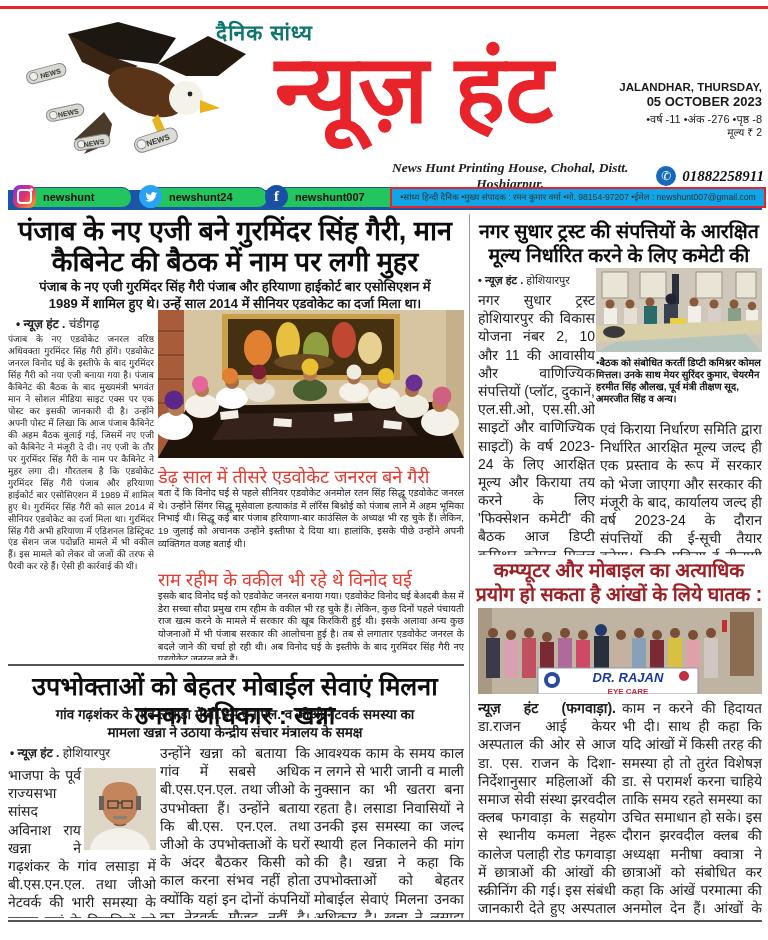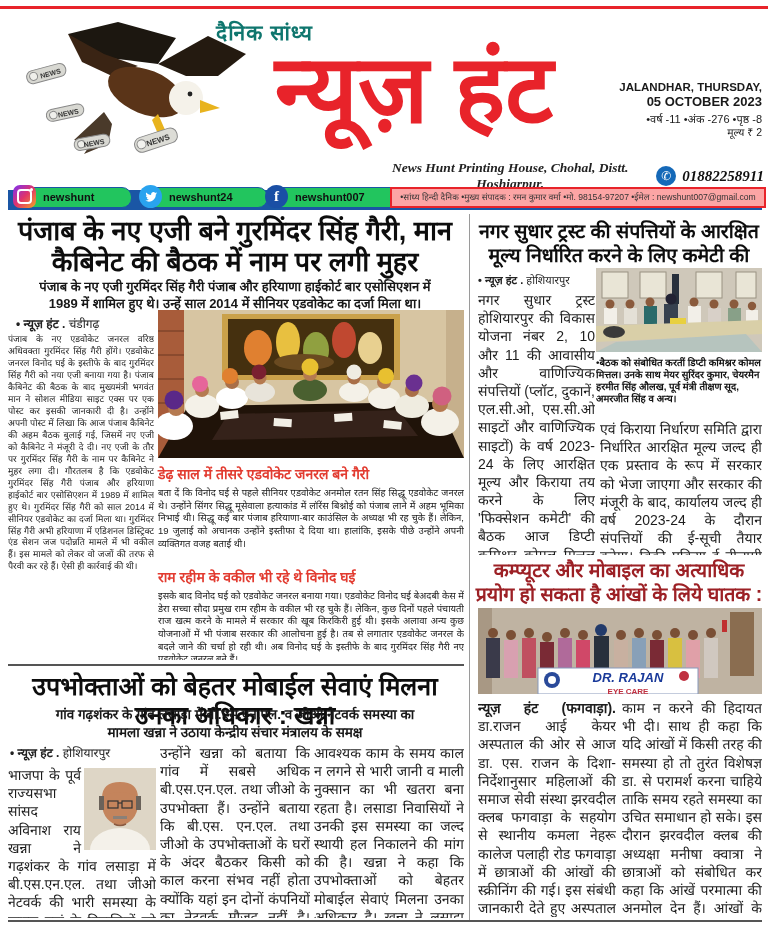--- a/index.html
+++ b/index.html
@@ -26,34 +26,34 @@
   .blue-underline{position:absolute;left:8px;top:208px;width:754px;height:2px;background:#1a56a5;}
   .pill{position:absolute;top:187px;height:19px;background:#22c55e;border:1px solid #1a56a5;border-radius:10px;
         font-size:11px;font-weight:bold;line-height:19px;padding:0 10px 0 26px;color:#111;}
   .ic{position:absolute;left:-4px;top:-3px;width:23px;height:23px;border-radius:50%;
       display:flex;align-items:center;justify-content:center;}
   .ig{background:linear-gradient(135deg,#7b2ff7 0%,#e0336a 50%,#f5a623 100%);border-radius:7px;}
   .ig-in{width:11px;height:11px;border:2px solid #fff;border-radius:4px;display:block;position:relative;}
   .ig-dot{position:absolute;right:3px;top:3px;width:3px;height:3px;border-radius:50%;background:#fff;}
   .tw{background:#29a3ef;}
   .fb{background:#1a4fa5;color:#fff;font-weight:bold;font-size:15px;font-family:"Liberation Serif",serif;}
-  .info-strip{position:absolute;left:390px;top:187px;width:372px;height:17px;background:#fca5a5;
+  .info-strip{position:absolute;left:390px;top:187px;width:372px;height:17px;background:#0ea5e9;
               border:2px solid #e8232a;font-size:8.6px;line-height:17px;text-align:center;color:#333;
               white-space:nowrap;overflow:hidden;}
   
   .vdiv{position:absolute;left:469px;top:214px;width:1px;height:706px;background:#9a9a9a;}
   .hrule{position:absolute;height:2px;background:#555;}
   
   .headline{position:absolute;font-weight:800;text-align:center;color:#0d0d0d;line-height:1.16;}
   .subdeck{position:absolute;font-weight:bold;text-align:center;color:#181818;line-height:1.3;}
   .byline{position:absolute;font-size:12px;color:#222;}
   .byline b{font-weight:800;}
   .body-txt{position:absolute;font-size:9px;line-height:1.33;text-align:justify;color:#1d1d1d;overflow:hidden;}
   .body-sm{font-size:14px;line-height:1.3;}
-  .red-sub{position:absolute;font-size:14px;font-weight:700;color:#e23b30;}
+  .red-sub{position:absolute;font-size:18px;font-weight:400;color:#e23b30;}
   .caption{position:absolute;font-size:9.8px;font-weight:bold;line-height:1.24;color:#111;overflow:hidden;}
   .photo{position:absolute;overflow:hidden;}
   .photo svg{display:block;}
   .float-photo{float:right;width:72px;height:82px;margin:2px 0 2px 3px;}
 </style>
 </head>
 <body>
 
 <div class="page">
 

